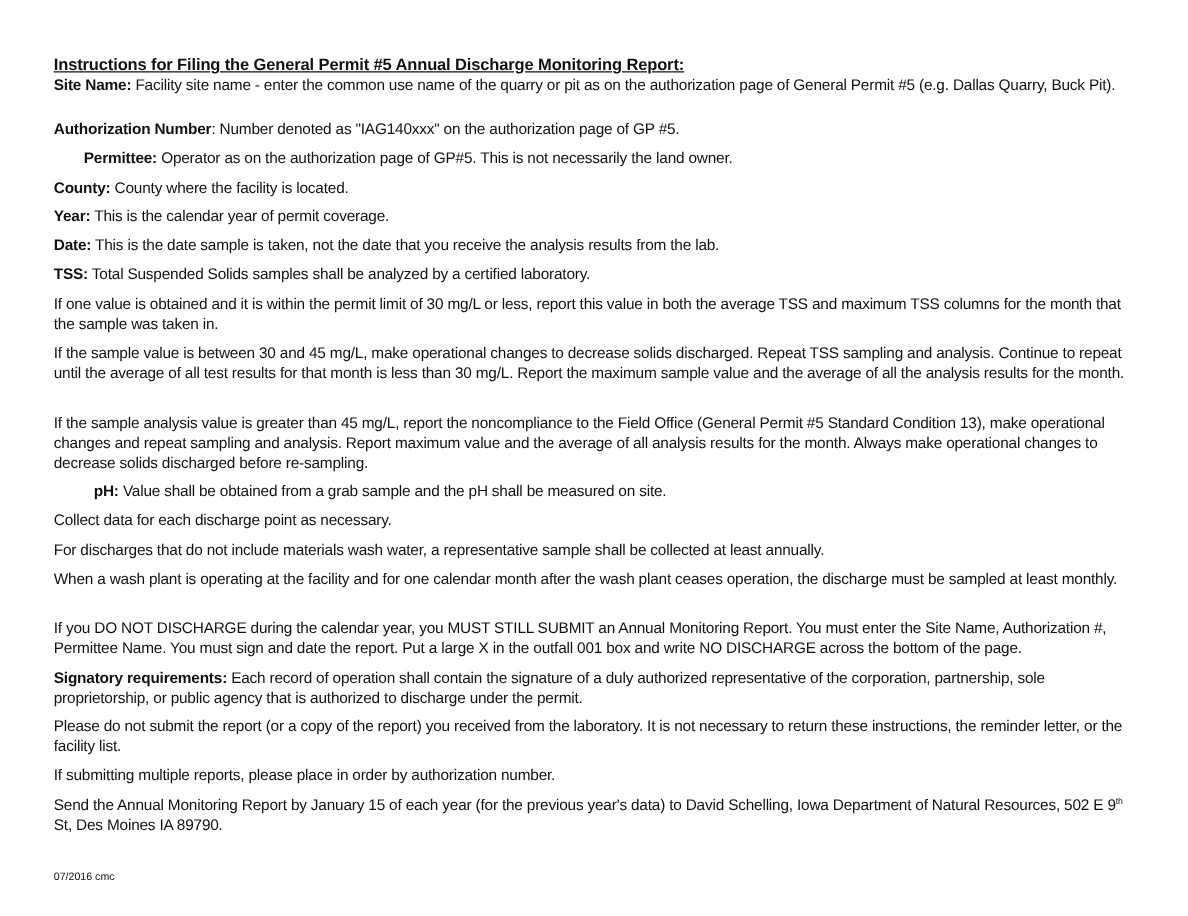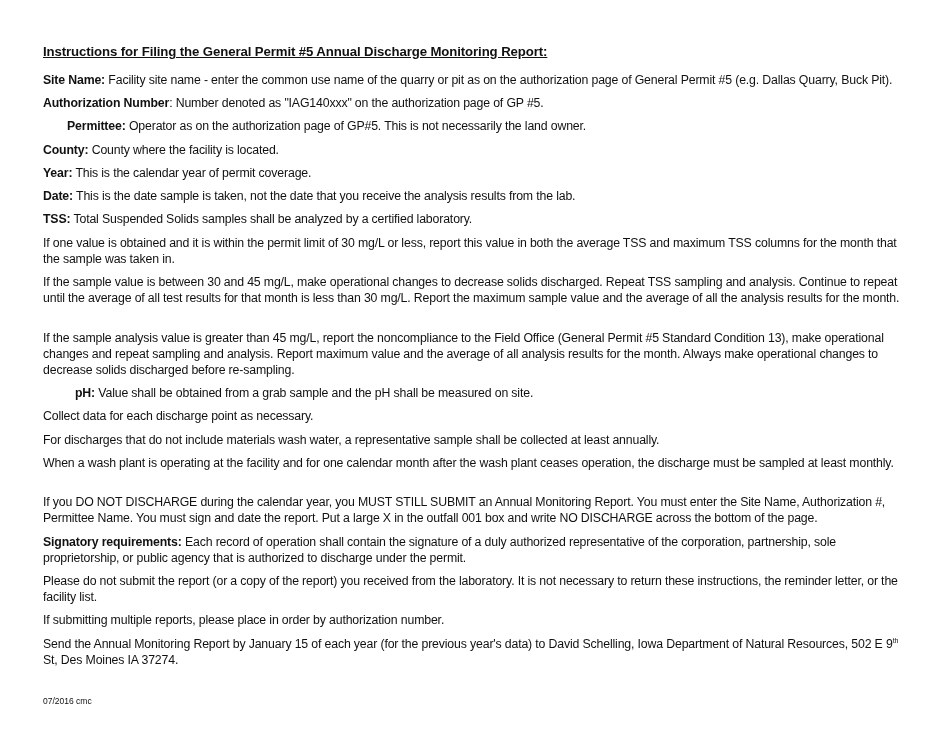--- a/index.html
+++ b/index.html
@@ -57,21 +57,21 @@
     }
     sup { font-size: 7px; line-height: 0; }
   </style>
 </head>
 <body>
 
 <div class="page">
 
   <div class="title">Instructions for Filing the General Permit #5 Annual Discharge Monitoring Report:</div>
 
-  <div class="para" style="top:72px;"><b>Site Name:</b><span> Facility site name - enter the common use name of the quarry or pit as on the authorization page of General Permit #5 (e.g. Dallas Quarry, Buck Pit).</span></div>
+  <div class="para" style="top:60px;"><b>Site Name:</b><span> Facility site name - enter the common use name of the quarry or pit as on the authorization page of General Permit #5 (e.g. Dallas Quarry, Buck Pit).</span></div>
 
   <div class="para" style="top:95px;"><b>Authorization Number</b><span>: Number denoted as "IAG140xxx" on the authorization page of GP #5.</span></div>
 
   <div class="para" style="top:118px;padding-left:24px;"><b>Permittee:</b><span> Operator as on the authorization page of GP#5. This is not necessarily the land owner.</span></div>
 
   <div class="para" style="top:142px;"><b>County:</b><span> County where the facility is located.</span></div>
 
   <div class="para" style="top:165px;"><b>Year:</b><span> This is the calendar year of permit coverage.</span></div>
 
   <div class="para" style="top:188px;"><b>Date:</b><span> This is the date sample is taken, not the date that you receive the analysis results from the lab.</span></div>
@@ -93,18 +93,18 @@
   <div class="para" style="top:455px;">When a wash plant is operating at the facility and for one calendar month after the wash plant ceases operation, the discharge must be sampled at least monthly.</div>
 
   <div class="para" style="top:494px;">If you DO NOT DISCHARGE during the calendar year, you MUST STILL SUBMIT an Annual Monitoring Report. You must enter the Site Name, Authorization #, Permittee Name. You must sign and date the report. Put a large X in the outfall 001 box and write NO DISCHARGE across the bottom of the page.</div>
 
   <div class="para" style="top:534px;"><b>Signatory requirements:</b><span> Each record of operation shall contain the signature of a duly authorized representative of the corporation, partnership, sole proprietorship, or public agency that is authorized to discharge under the permit.</span></div>
 
   <div class="para" style="top:573px;">Please do not submit the report (or a copy of the report) you received from the laboratory. It is not necessary to return these instructions, the reminder letter, or the facility list.</div>
 
   <div class="para" style="top:612px;">If submitting multiple reports, please place in order by authorization number.</div>
 
-  <div class="para" style="top:636px;"><span>Send the Annual Monitoring Report by January 15 of each year (for the previous year's data) to David Schelling, Iowa Department of Natural Resources, 502 E 9</span><sup>th</sup><span> St, Des Moines IA 37274.</span></div>
+  <div class="para" style="top:636px;"><span>Send the Annual Monitoring Report by January 15 of each year (for the previous year's data) to David Schelling, Iowa Department of Natural Resources, 502 E 9</span><sup>th</sup><span> St, Des Moines IA 89790.</span></div>
 
   <div class="footer-left">07/2016 cmc</div>
   <div class="footer-right">DNR Form 542-8035</div>
 
 </div>
 
 </body></html>

